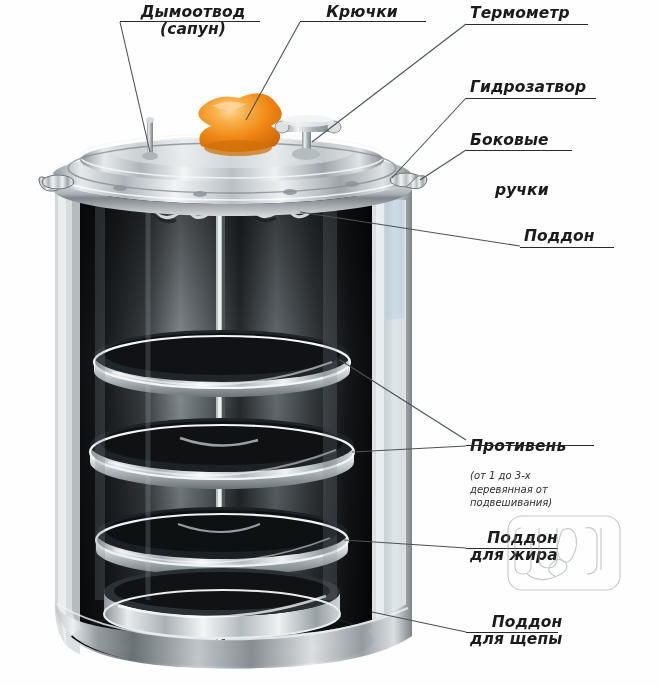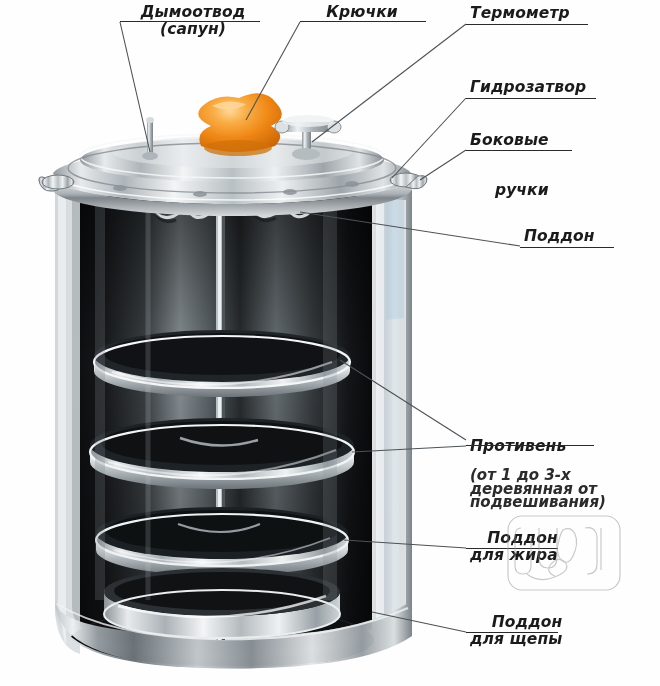--- a/index.html
+++ b/index.html
@@ -24,22 +24,22 @@
   .label .l1{display:block;}
   .label .l2{display:block;}
   .label.center{text-align:center;}
   .label.right{text-align:right;}
   .rule{
     position:absolute;height:0;border-top:1.6px solid #2a2a2a;
   }
   .note{
     position:absolute;
     font-family:"DejaVu Sans","Liberation Sans",sans-serif;
-    font-style:italic;font-weight:bold;
-    font-size:15px;line-height:13.5px;color:#2b2b2b;
+    font-style:italic;font-weight:normal;
+    font-size:10px;line-height:13.5px;color:#2b2b2b;
     white-space:nowrap;
   }
   .note span{display:block;}
 
   
   #leaders{position:absolute;left:0;top:0;width:660px;height:686px;pointer-events:none;}
 
   
   .watermark{
     position:absolute;left:505px;top:512px;width:118px;height:92px;

